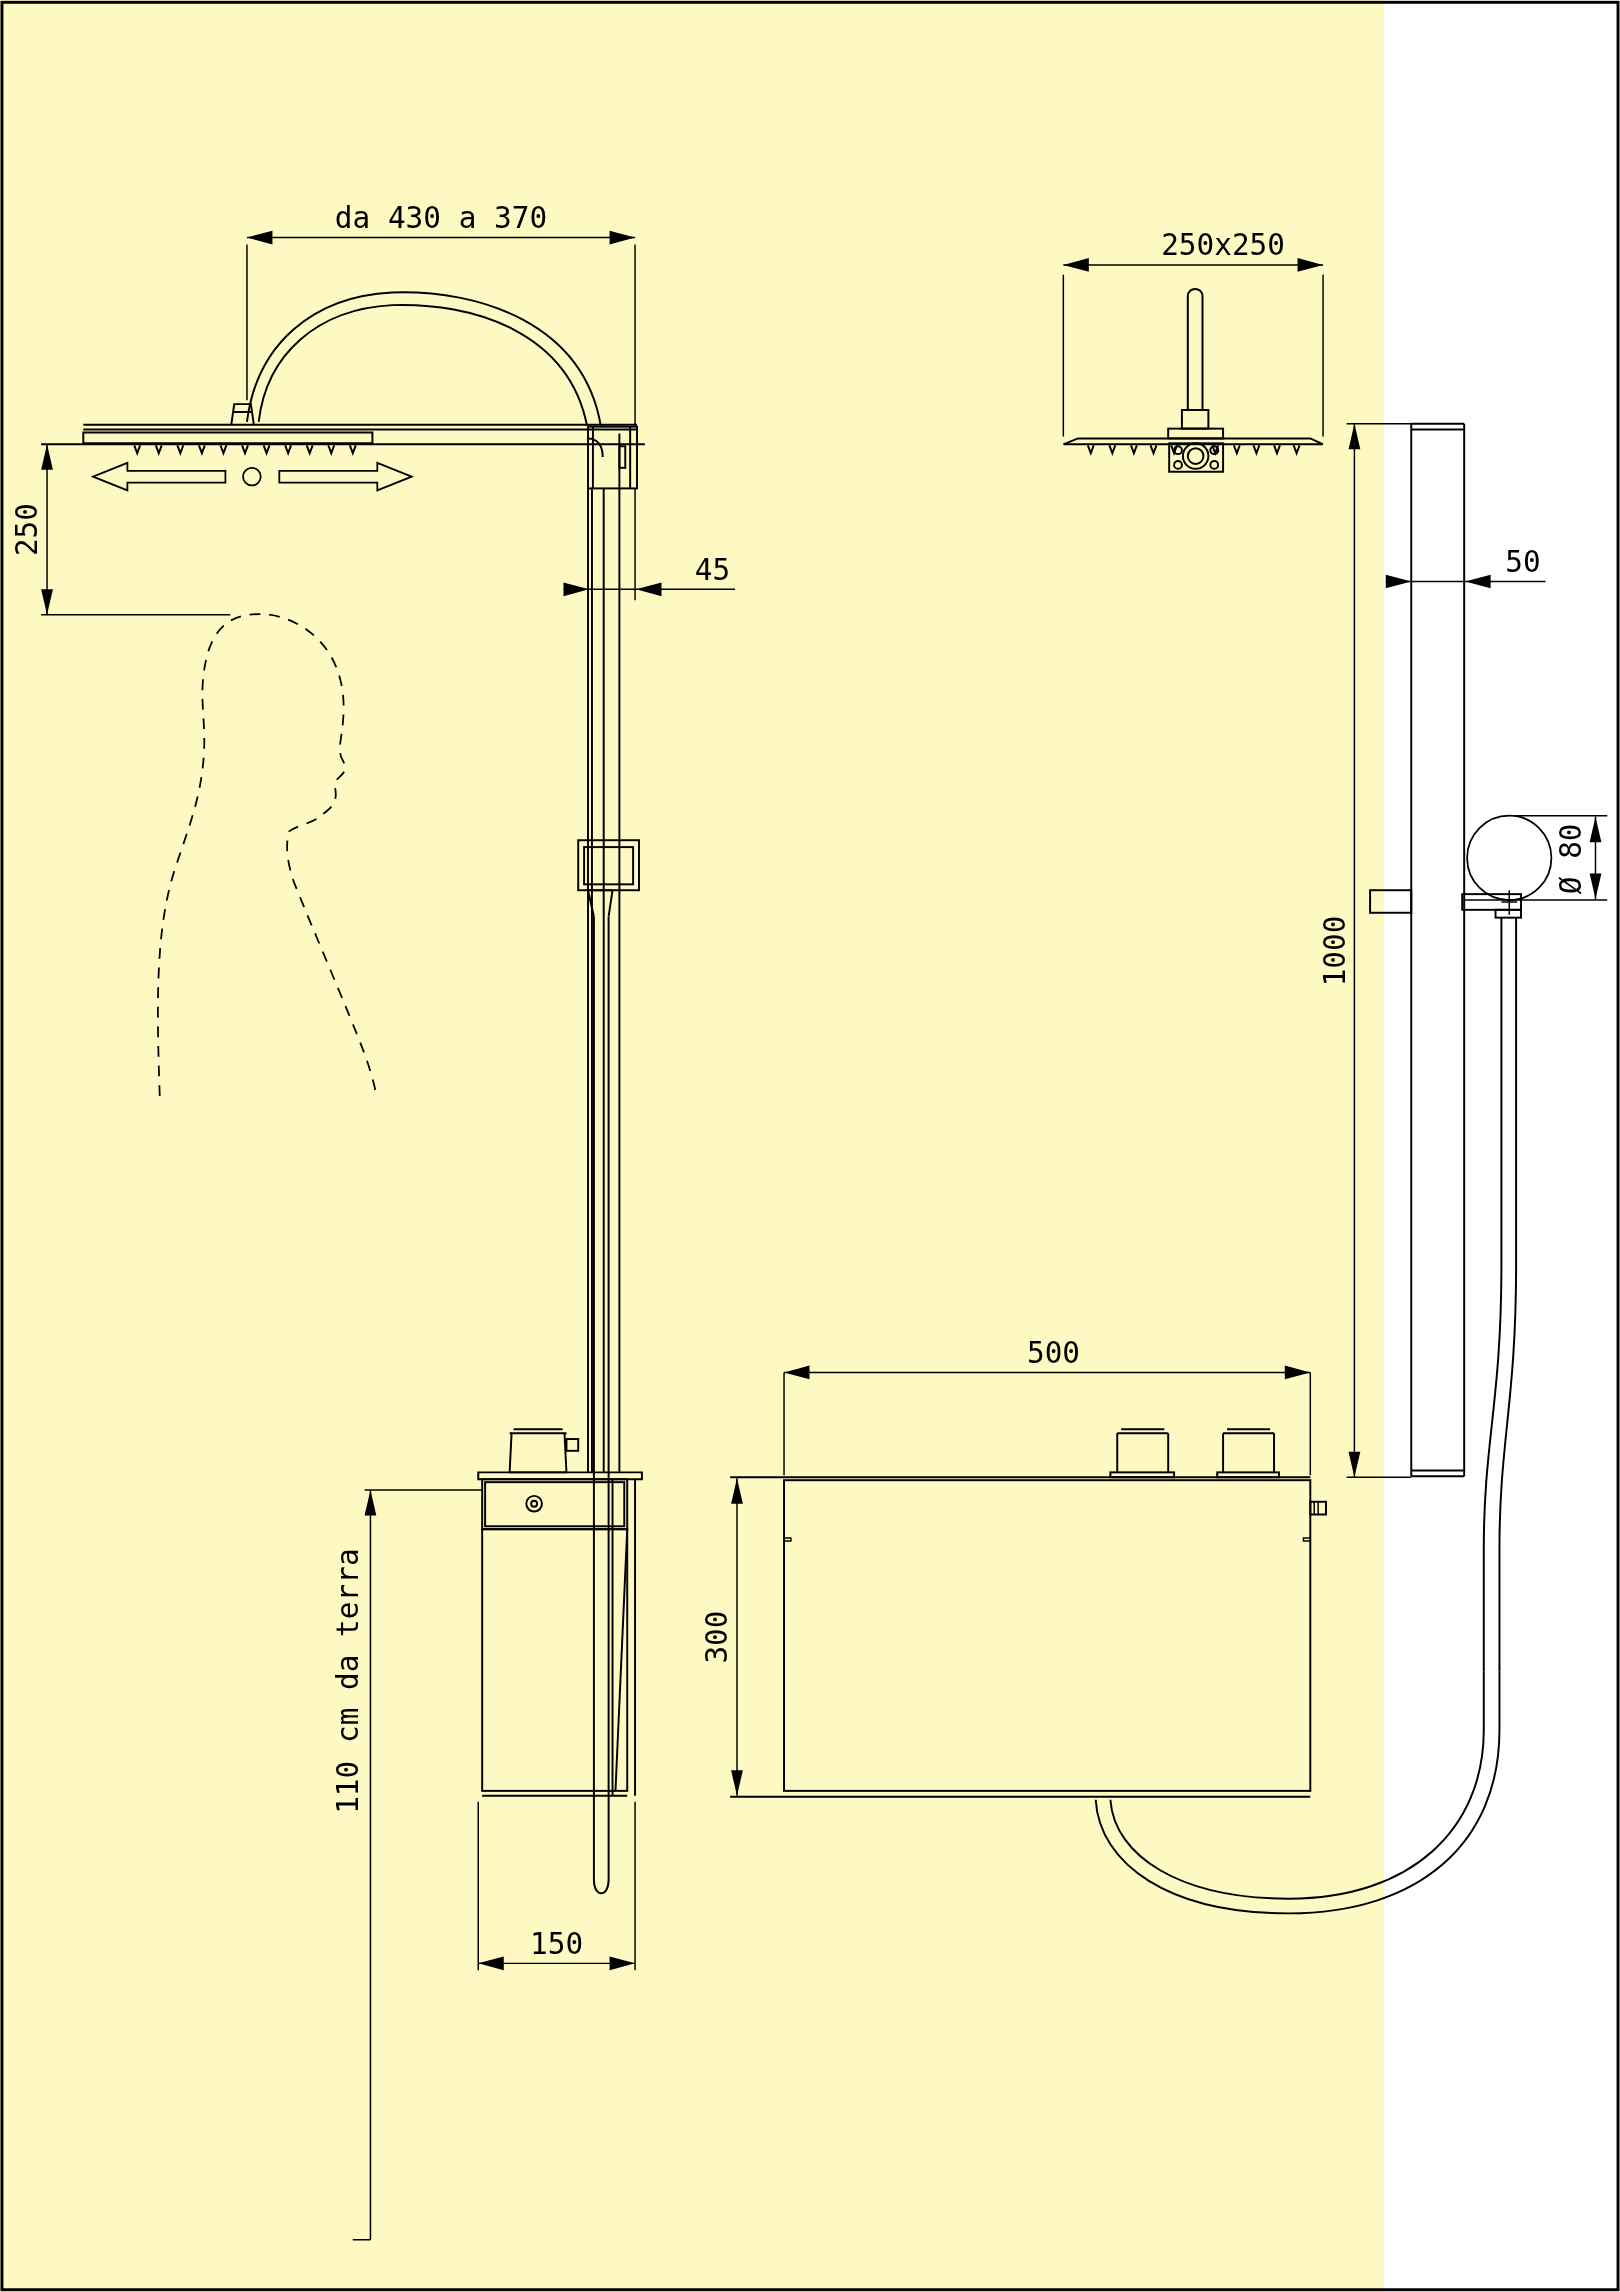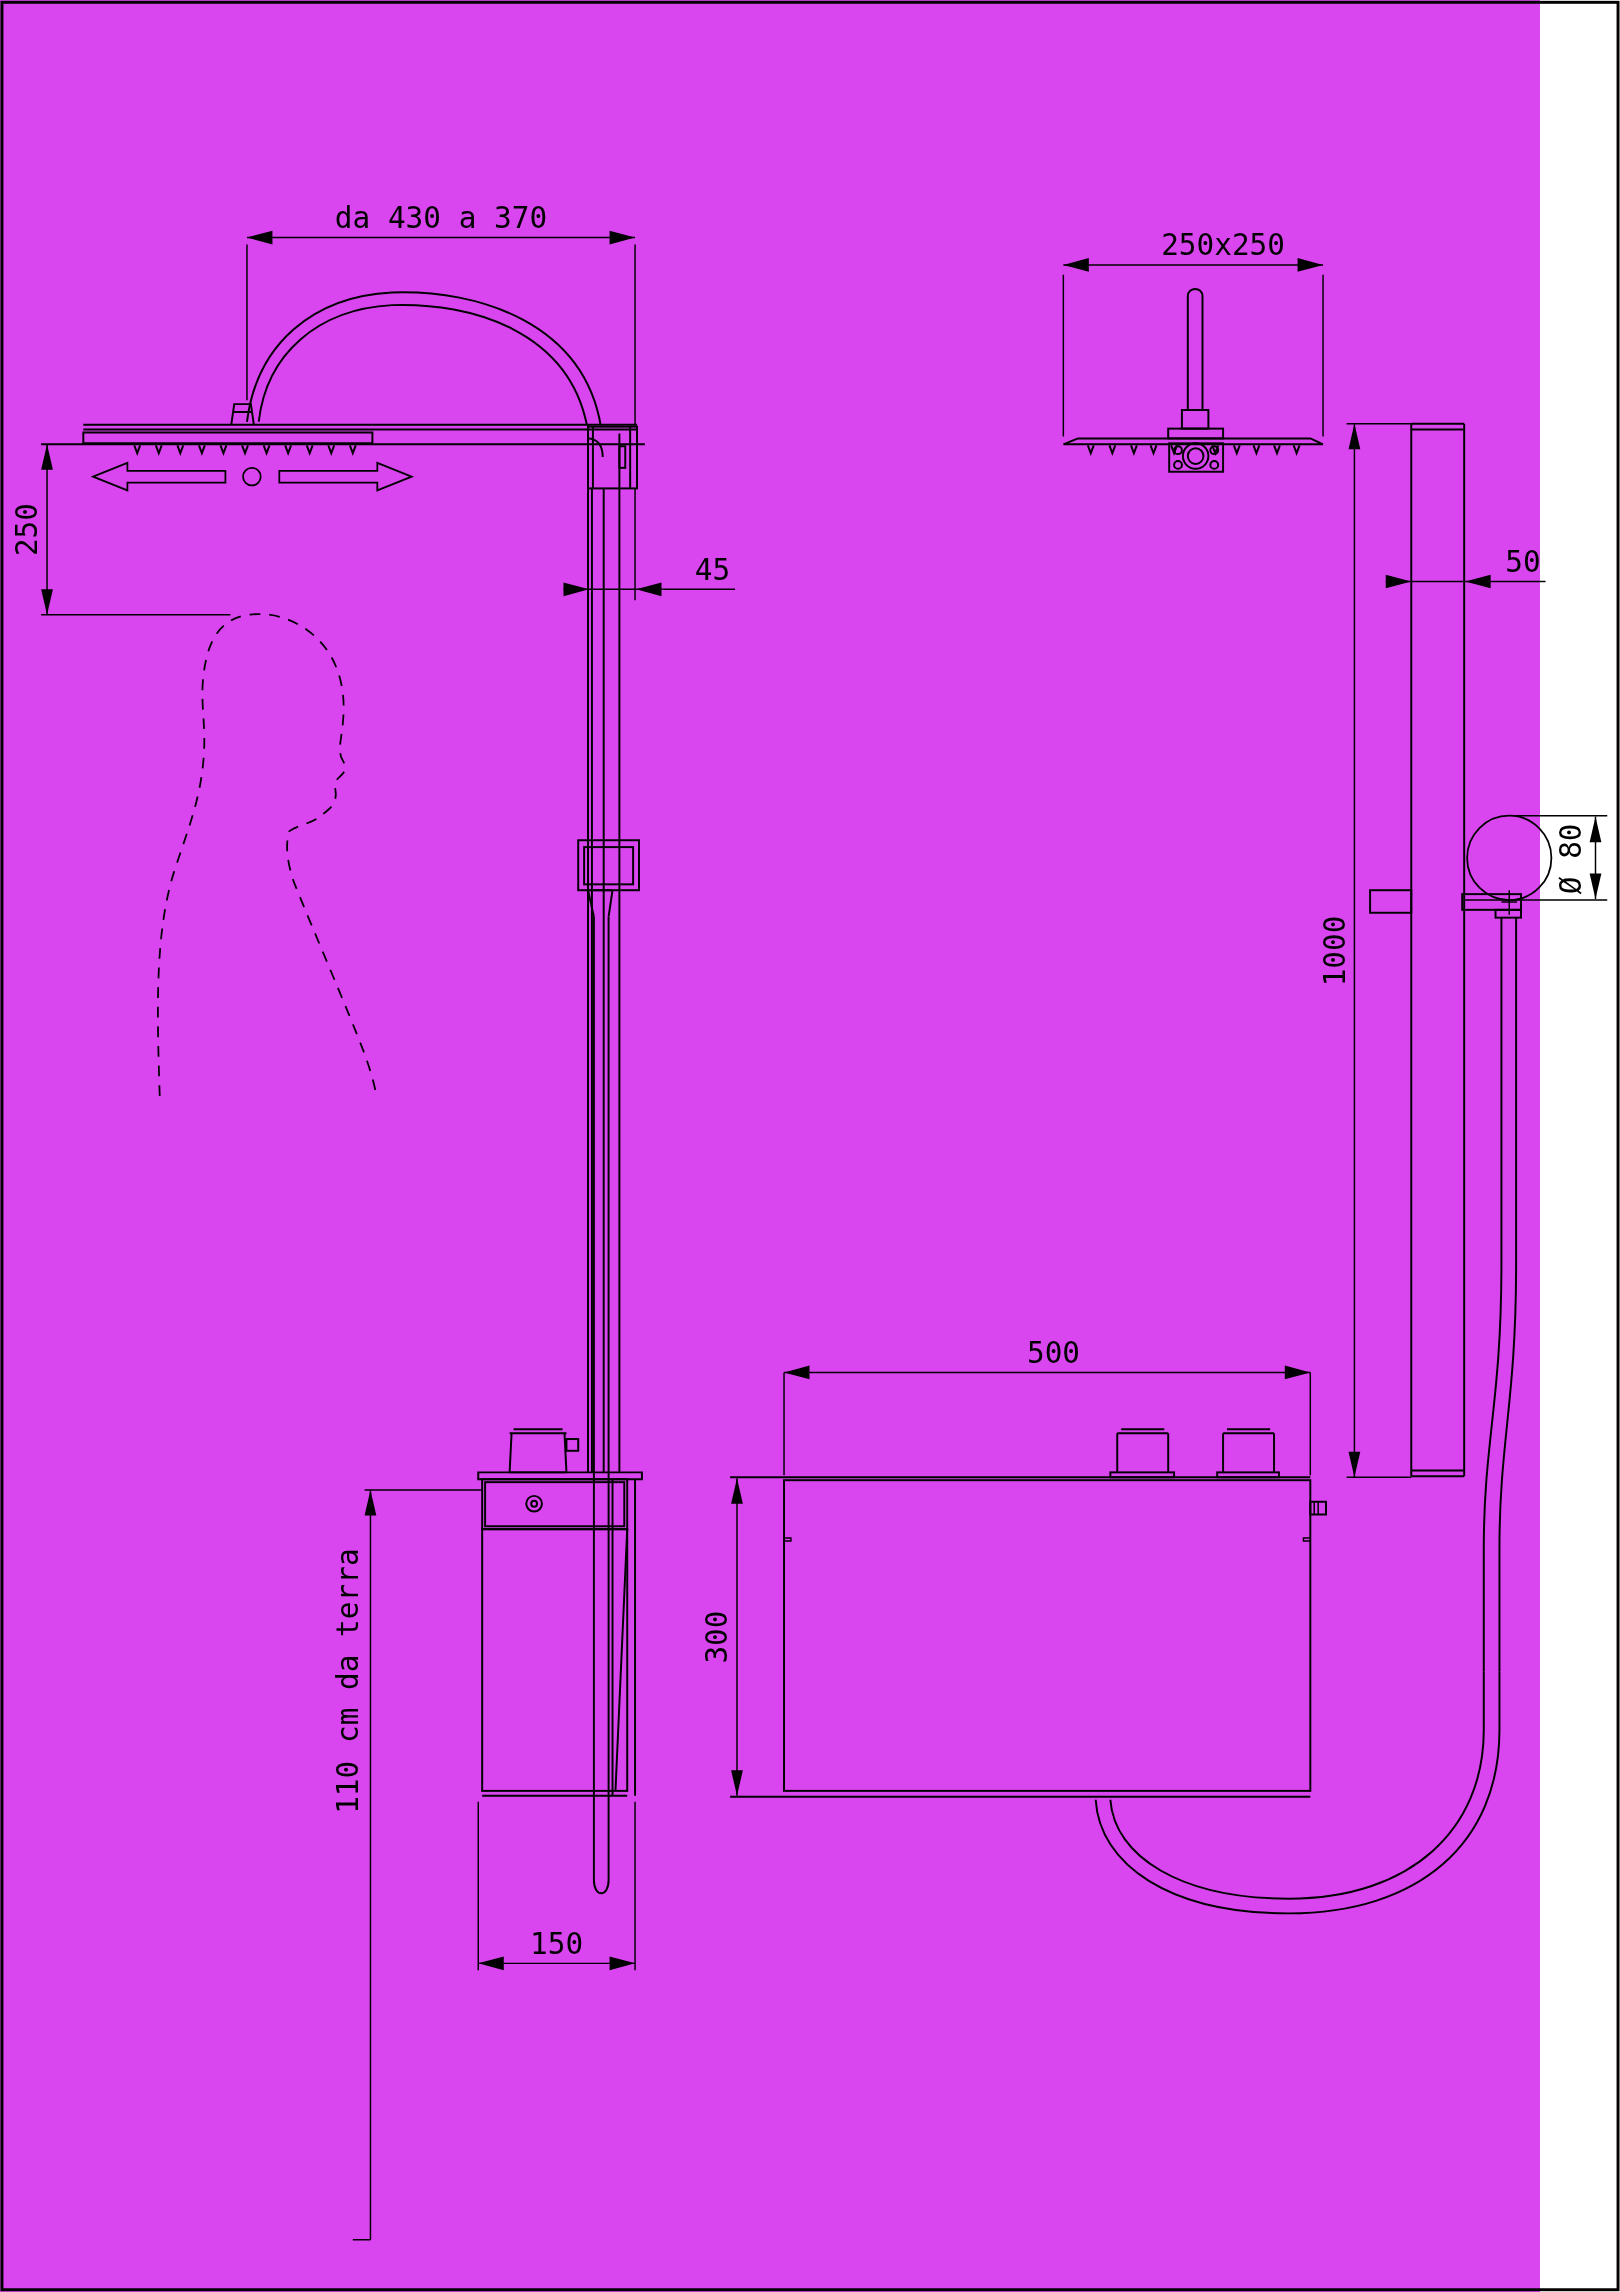--- a/index.html
+++ b/index.html
@@ -1,16 +1,16 @@
 <!DOCTYPE html>
 <html><head>
 <meta charset="utf-8">
 <style>
   html,body{margin:0;padding:0;background:#ffffff;}
-  .page{width:1540px;height:2293px;position:relative;background:#d946ef;}
+  .page{width:1384px;height:2293px;position:relative;background:#fef9c3;}
   svg{display:block;}
   text{font-family:"DejaVu Sans Mono","Liberation Mono",monospace;font-size:30px;fill:#000;}
 </style>
 </head>
 <body>
 
 <div class="page">
 <svg viewBox="0 0 1653 2339" width="1620" height="2293">
 
   <rect x="2" y="2" width="1649" height="2334" fill="none" stroke="#000" stroke-width="3"></rect>

